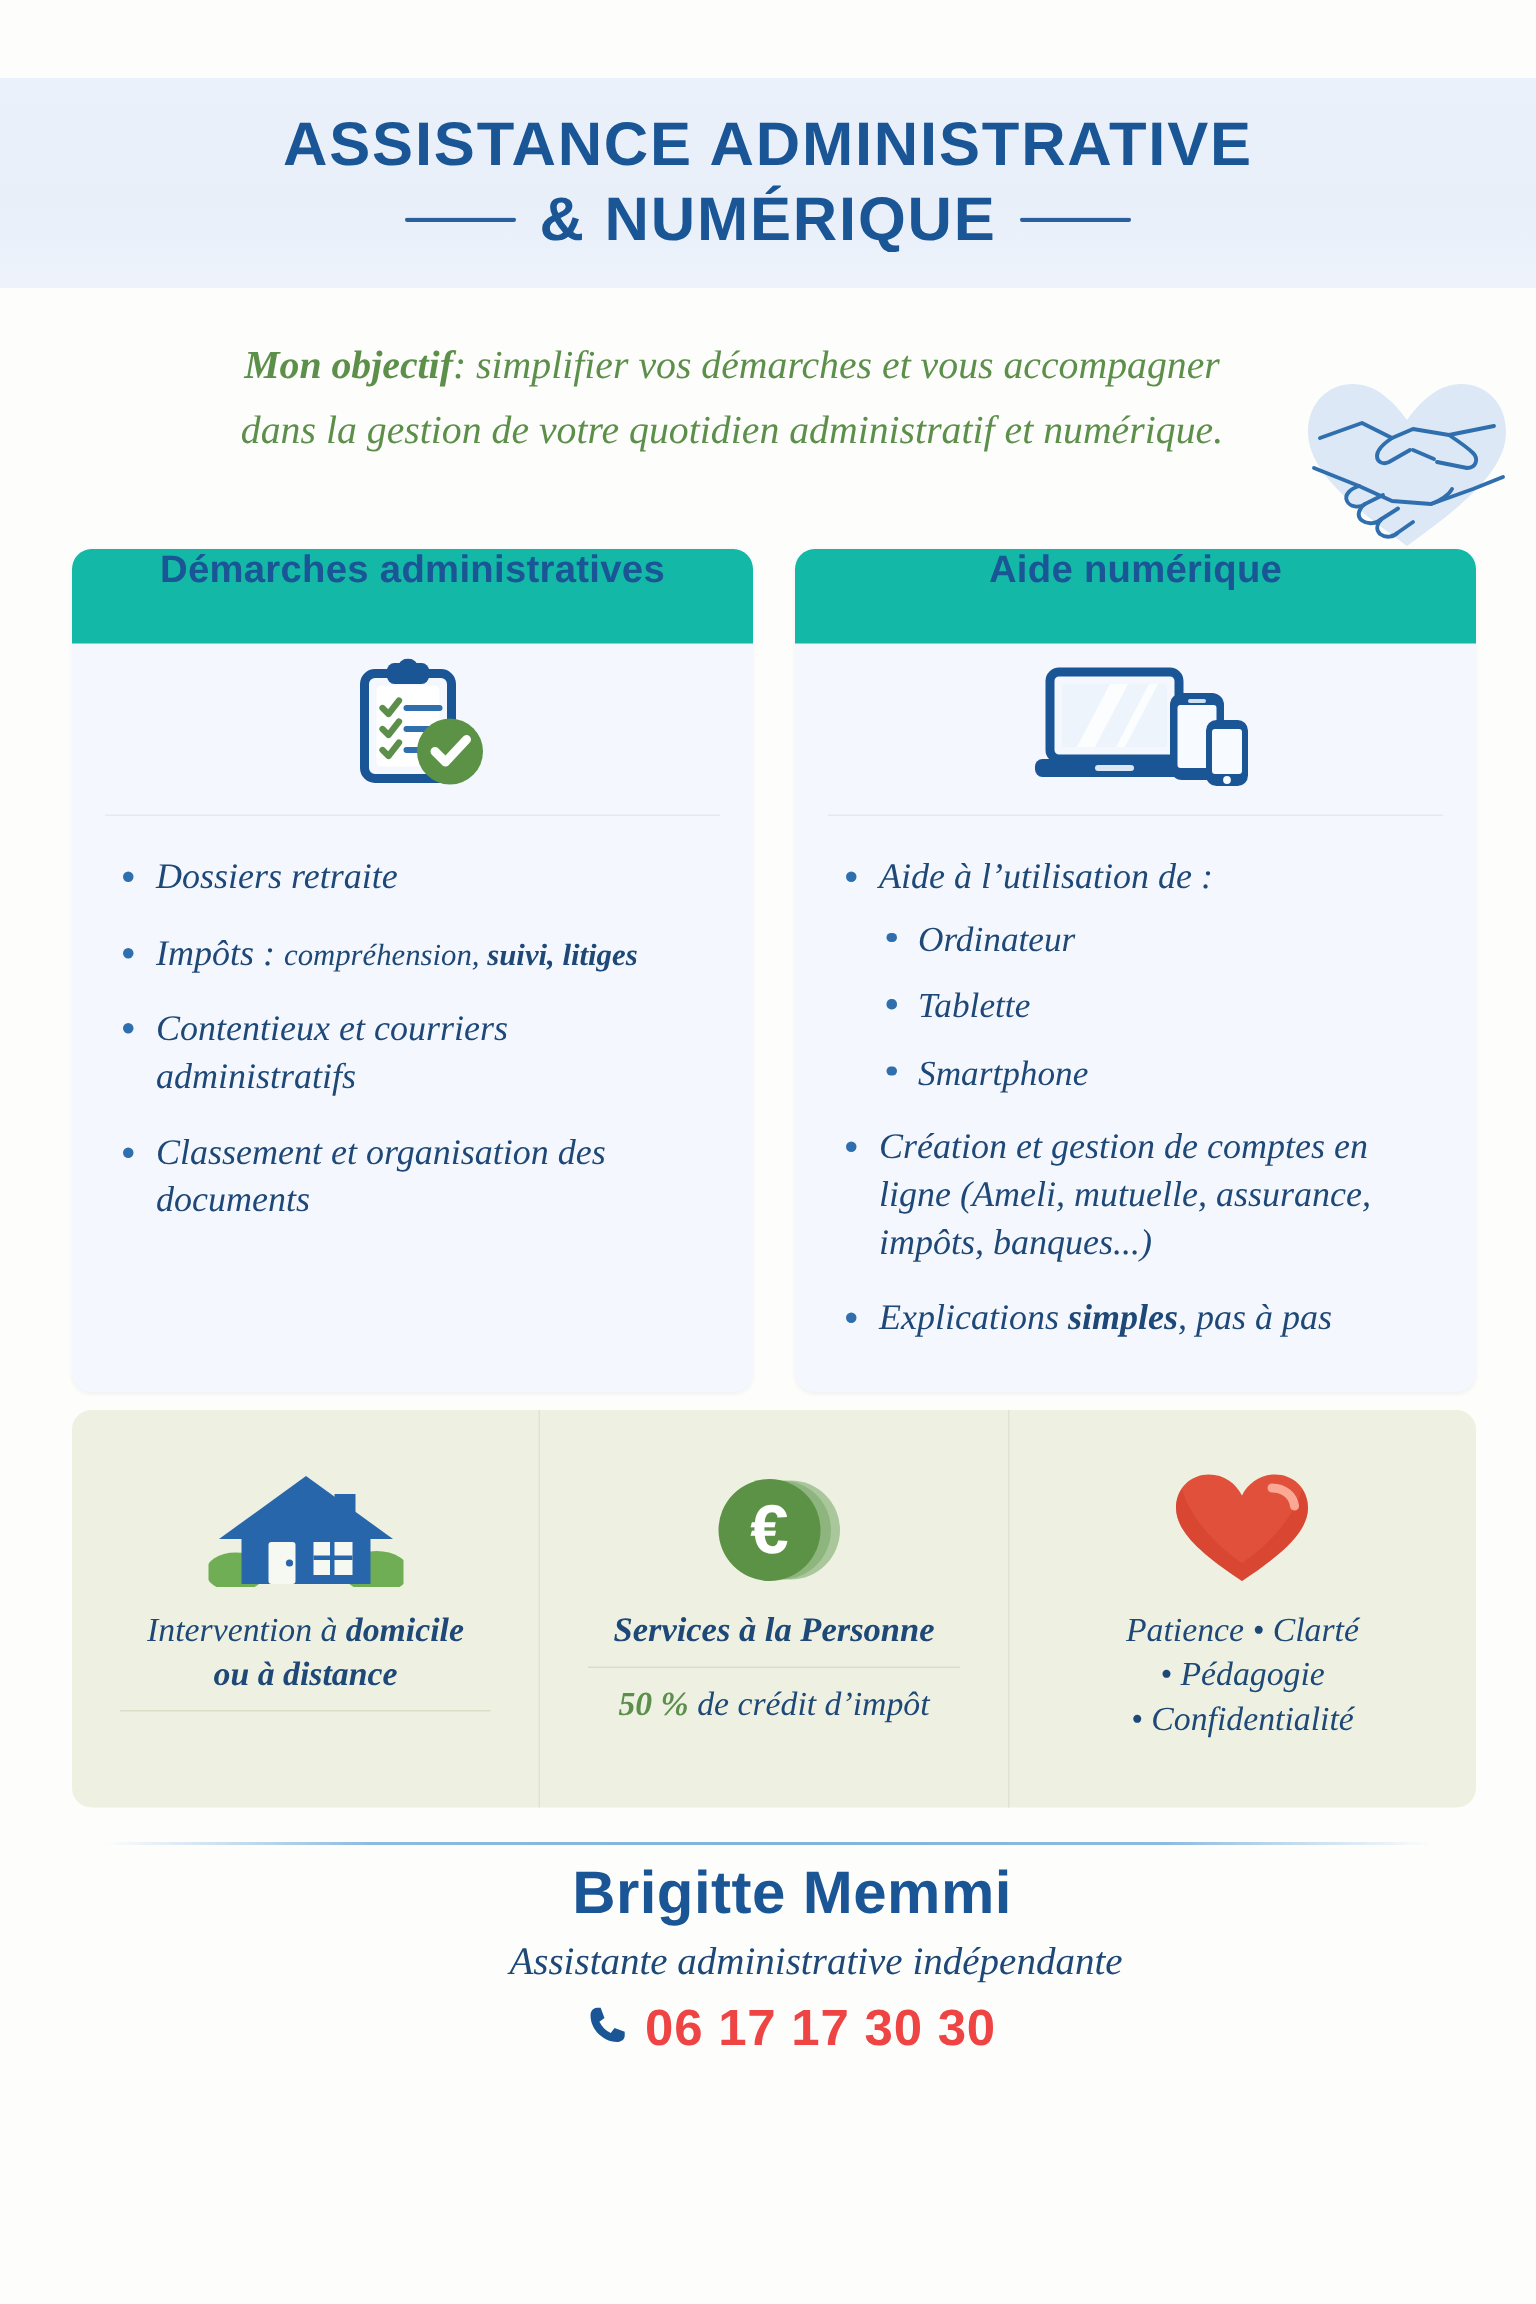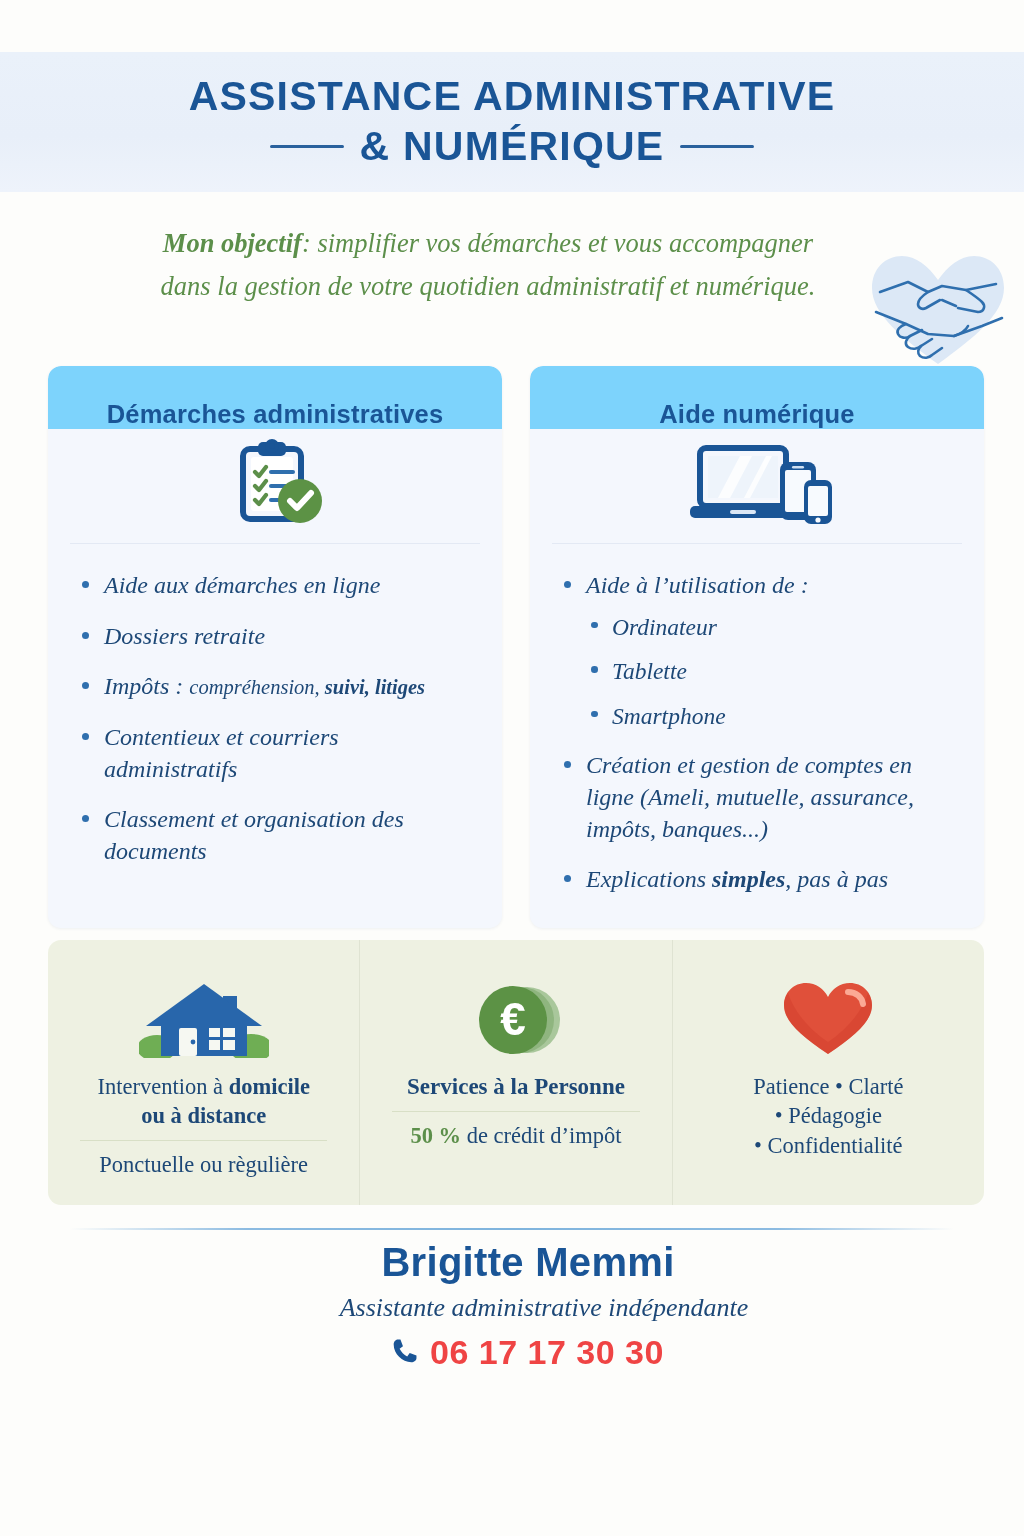--- a/index.html
+++ b/index.html
@@ -50,21 +50,21 @@
 
   
   .cards{position:absolute;left:48px;top:366px;width:936px;height:562px;
          display:flex;gap:28px;}
   .card{
     flex:1;background:#f4f7fd;border-radius:13px;overflow:hidden;
     box-shadow:0 1px 3px rgba(40,70,120,.07);
     display:flex;flex-direction:column;
   }
   .card-head{
-    background:#7dd3fc;height:63px;display:flex;align-items:flex-end;justify-content:center;
+    background:#14b8a6;height:63px;display:flex;align-items:flex-start;justify-content:center;
     border-radius:13px 13px 0 0;
   }
   .card-head .t{
     font-family:"Liberation Sans",sans-serif;font-weight:700;
     font-size:25.5px;color:#1a5596;letter-spacing:.2px;
   }
   .card-icon{
     height:92px;display:flex;align-items:center;justify-content:center;
     border-bottom:1px solid #e3e9f4;margin:8px 22px 0 22px;padding-bottom:14px;
   }
@@ -93,21 +93,21 @@
   
   .greenbar{
     position:absolute;left:48px;top:940px;width:936px;height:265px;
     background:#eef1e2;border-radius:13px;display:flex;
   }
   .gcol{flex:1;display:flex;flex-direction:column;align-items:center;
         padding:26px 18px 0 18px;box-sizing:border-box;}
   .gcol+.gcol{border-left:1px solid #dfe3d2;}
   .gicon{height:92px;display:flex;align-items:flex-end;justify-content:center;}
   .gtext{margin-top:14px;text-align:center;width:100%;}
-  .gline{font-size:22.5px;line-height:1.3;color:#1d4877;}
+  .gline{font-style:italic;font-size:22.5px;line-height:1.3;color:#1d4877;}
   .gline.strongline{font-weight:700;font-size:23px;}
   .ghr{height:1px;background:#d8dfc6;margin:9px 14px;}
   .g-green{color:#5c8f4a;font-weight:700;}
 
   
   .foot-hr{
     position:absolute;left:70px;top:1228px;width:884px;height:2px;
     background:linear-gradient(90deg,rgba(140,185,225,0) 0%,#8cbbe1 20%,#7fb4dd 50%,#8cbbe1 80%,rgba(140,185,225,0) 100%);
   }
   .footer{position:absolute;left:16px;top:1240px;width:1024px;text-align:center;}
@@ -179,21 +179,20 @@
             <path d="M46 33 H68"></path>
               <path d="M46 47 H68"></path>
               <path d="M46 61 H60"></path>
           </g>
           <circle cx="75" cy="62" r="22" fill="#5c9245"></circle>
           <path d="M65 62 l7 7 l14 -15" fill="none" stroke="#ffffff" stroke-width="6" stroke-linecap="round" stroke-linejoin="round"></path>
         </svg>
       </div>
       <div class="card-body">
         <ul class="list">
-          <li><span>Aide aux démarches en ligne</span></li>
           <li><span>Dossiers retraite</span></li>
           <li><span>Impôts : </span><span class="small">compréhension, </span><b class="bold small">suivi, litiges</b></li>
           <li><span>Contentieux et courriers administratifs</span></li>
           <li><span>Classement et organisation des documents</span></li>
         </ul>
       </div>
     </div>
 
     <div class="card">
       <div class="card-head">
@@ -248,21 +247,20 @@
           <circle cx="54" cy="64" r="2.4" fill="#2866ab"></circle>
           <rect x="70" y="50" width="26" height="22" fill="#f6f8f2"></rect>
           <rect x="81" y="50" width="3" height="22" fill="#2866ab"></rect>
           <rect x="70" y="59" width="26" height="3" fill="#2866ab"></rect>
         </svg>
       </div>
       <div class="gtext">
         <div class="gline"><span>Intervention à </span><b>domicile</b></div>
         <div class="gline"><b>ou à distance</b></div>
         <div class="ghr"></div>
-        <div class="gline">Ponctuelle ou règulière</div>
       </div>
     </div>
 
     <div class="gcol">
       <div class="gicon">
         <svg viewBox="0 0 110 80" width="110" height="80">
           <circle cx="66" cy="42" r="33" fill="#a9c79b"></circle>
           <circle cx="60" cy="42" r="33" fill="#8fb57f"></circle>
           <circle cx="52" cy="42" r="34" fill="#5c9245"></circle>
           <text x="52" y="57" font-family="Liberation Sans, sans-serif" font-size="46" font-weight="700" fill="#ffffff" text-anchor="middle">€</text>

